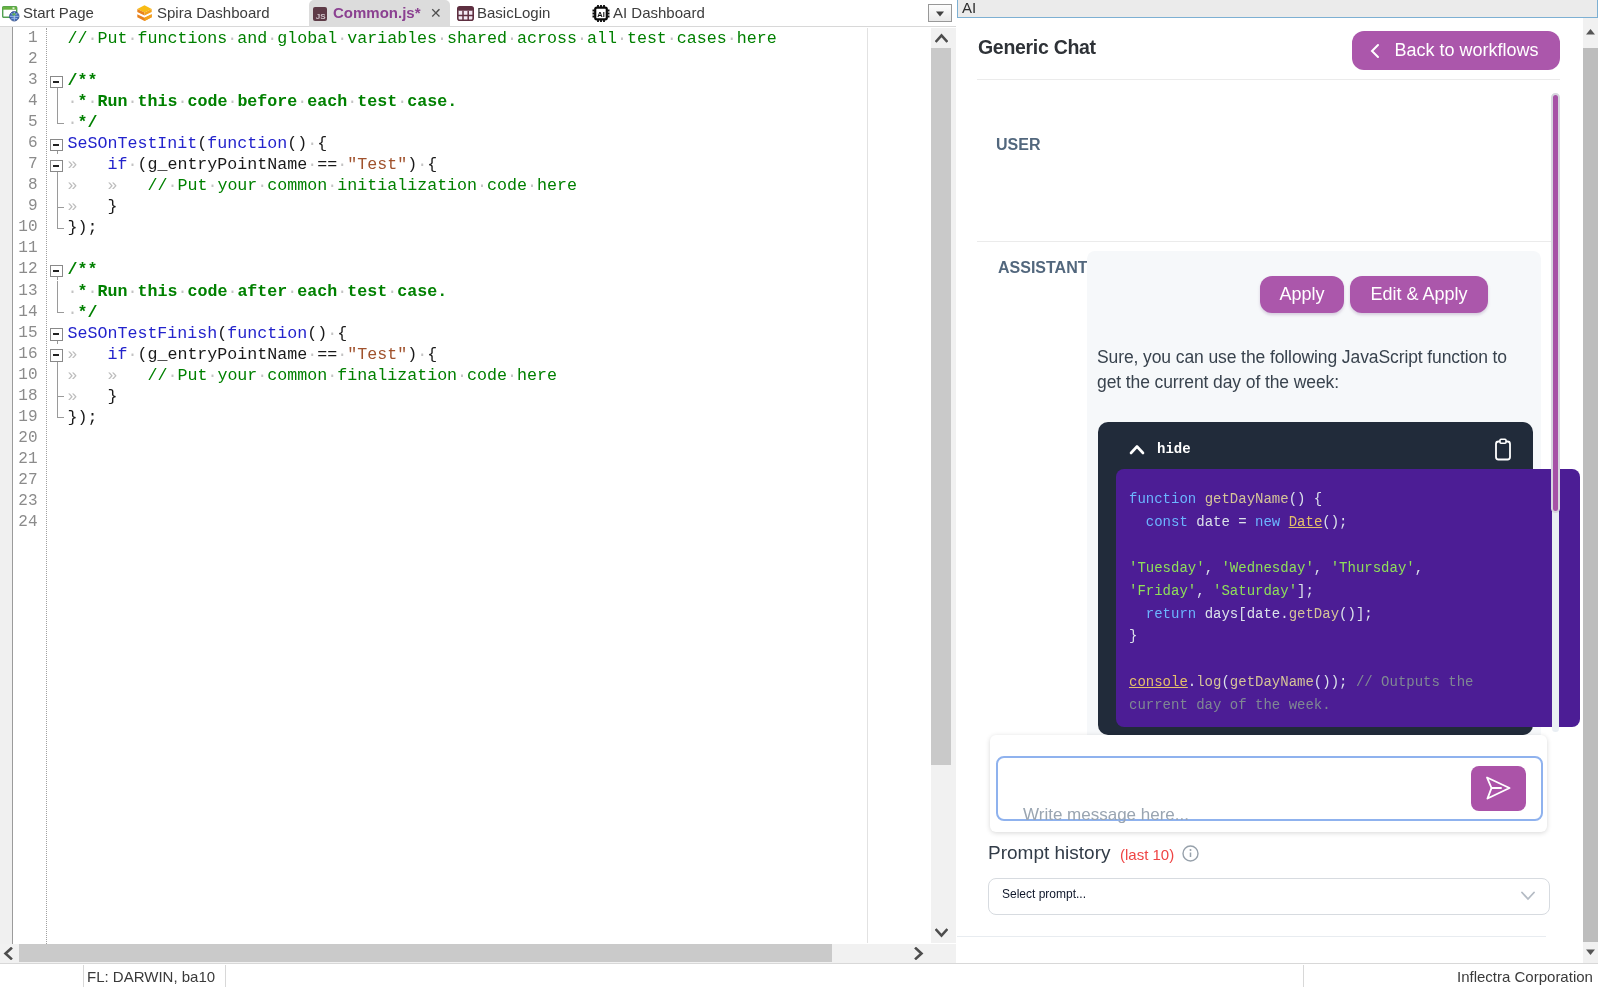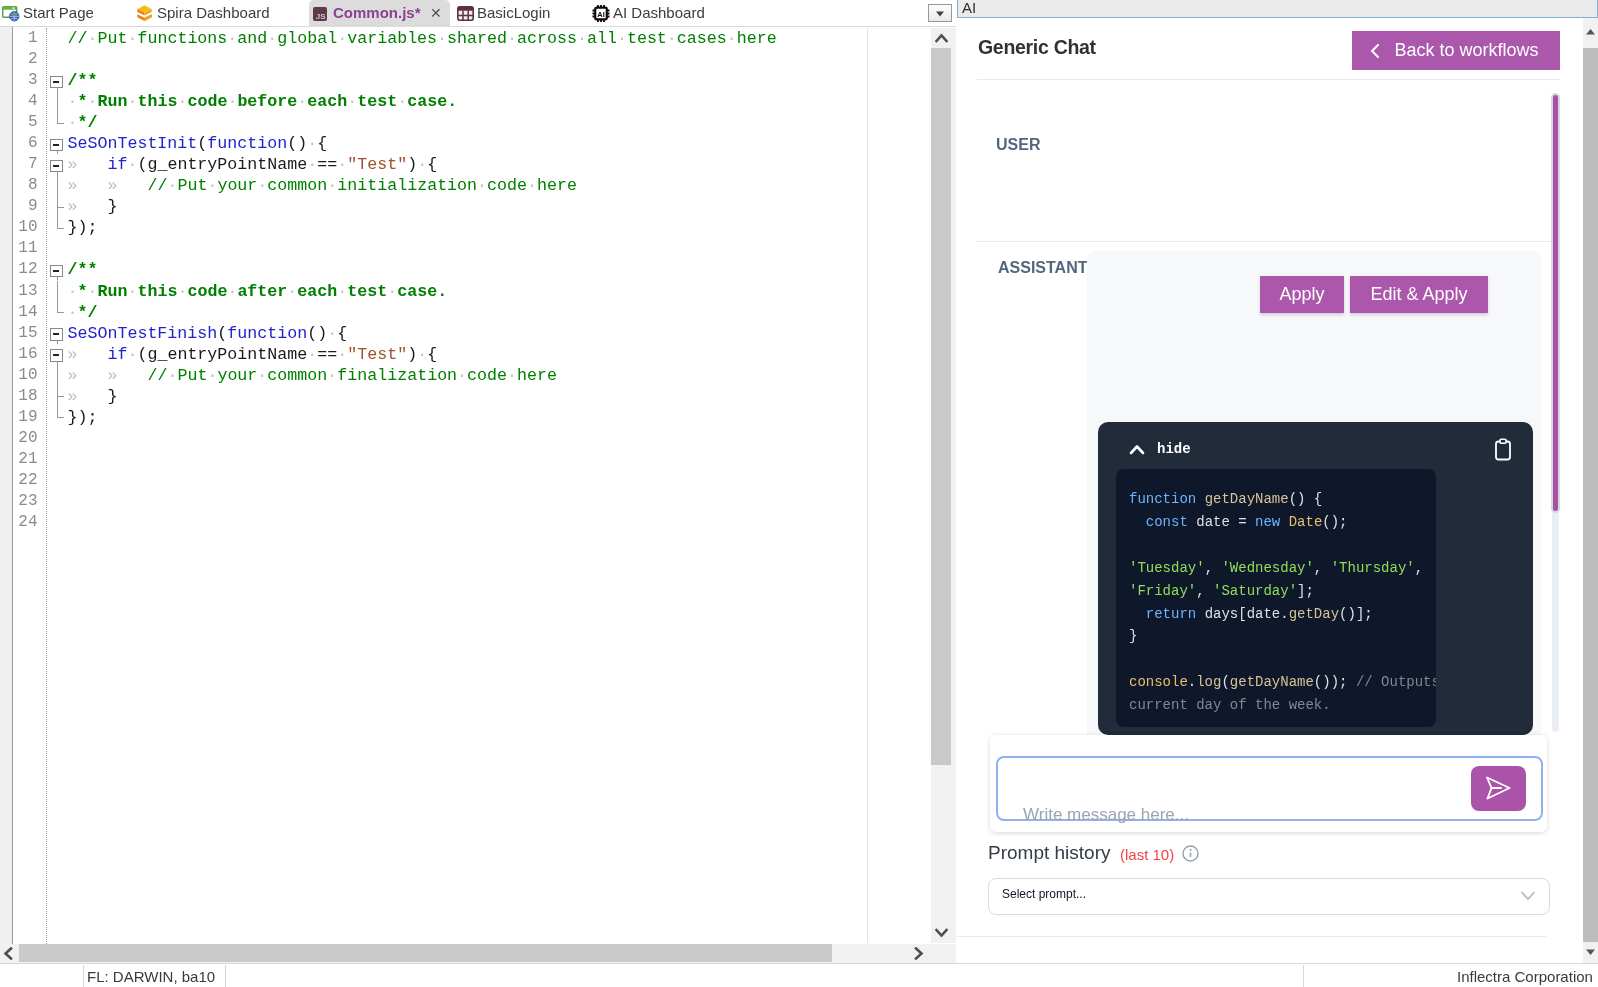--- a/index.html
+++ b/index.html
@@ -32,37 +32,37 @@
 #evsb{position:absolute;left:931px;top:28px;width:25px;height:915px;background:#f1f1f1}
 #ehsb{position:absolute;left:0;top:944px;width:956px;height:19px;background:#f1f1f1}
 #ehthumb{position:absolute;left:19px;top:944px;width:813px;height:18px;background:#cacaca}
 #evthumb{position:absolute;left:931px;top:48px;width:19.5px;height:717px;background:#c9c9c9}
 .chev{stroke:#4d4d4d;stroke-width:2.6;fill:none;stroke-linecap:square}
 
 #panel{position:absolute;left:957px;top:0;width:641px;height:963px;background:#fff}
 #aihdr{position:absolute;left:0;top:0;width:641px;height:18px;background:#ebebeb;border:1px solid #7db0d3;border-top:none;
  font-size:15px;color:#2e2e2e;line-height:16px;padding-left:4px}
 #gchat{position:absolute;left:21px;top:36px;font-size:19.5px;font-weight:bold;color:#2e3237;letter-spacing:-0.3px}
-.pbtn{position:absolute;background:#ab57ab;color:#fff;border-radius:0;text-align:center}
+.pbtn{position:absolute;background:#ab57ab;color:#fff;border-radius:12px;text-align:center}
 #backbtn{left:395px;top:31px;width:208px;height:39px;font-size:18px;line-height:39px}
 .hr{position:absolute;height:1px;background:#ebebeb}
 .rolelbl{position:absolute;font-size:16px;font-weight:bold;color:#52677d}
 #ubbl{position:absolute;left:117px;top:130px;width:467px;height:105px;background:#ab57ab;border-radius:9px;
  color:#fff;font-size:20px;line-height:29px;padding:36px 10px 0 10.5px;letter-spacing:-0.1px}
 #acont{position:absolute;left:130px;top:251px;width:454px;height:489px;background:#f6f8fa;border-radius:8px 8px 0 0}
 #applyb{left:303px;top:276px;width:84px;height:37px;font-size:18px;line-height:37px;box-shadow:0 2px 3px rgba(120,80,140,.25)}
 #editb{left:393px;top:276px;width:138px;height:37px;font-size:18px;line-height:37px;box-shadow:0 2px 3px rgba(120,80,140,.25)}
 #suretxt{position:absolute;left:140px;top:345px;width:420px;font-size:17.5px;line-height:25px;color:#39434e;letter-spacing:-0.1px}
 
 #cbout{position:absolute;left:141px;top:422px;width:435px;height:313px;background:#212b3a;border-radius:10px}
-#cbin{position:absolute;left:18px;top:47px;width:320px;height:258px;background:#0f172a;border-radius:8px;overflow:hidden}
+#cbin{position:absolute;left:18px;top:47px;width:464px;height:258px;background:#4c1d95;border-radius:8px;overflow:hidden}
 .cbl{position:absolute;left:13px;height:22.9px;line-height:22.9px;white-space:pre;
  font-family:"Liberation Mono",monospace;font-size:14px;color:#dbe2ea}
 .cbl k2{color:#6cb6ff}.cbl s2{color:#8fdf59}.cbl f2{color:#d5c498}
-.cbl u2{color:#e5c06a;}.cbl c2{color:#7f8893}
+.cbl u2{color:#e5c06a;text-decoration:underline}.cbl c2{color:#7f8893}
 
 #incard{position:absolute;left:33px;top:735px;width:557px;height:97px;background:#fff;border-radius:6px;box-shadow:0 1px 5px rgba(0,0,0,.16)}
 #inbox{position:absolute;left:39px;top:756px;width:547px;height:65px;border:2px solid #8fb2ee;border-radius:8px;background:#fff}
 #inph{position:absolute;left:66px;top:805px;font-size:17px;color:#9aa5b1}
 #sendb{position:absolute;left:514px;top:766px;width:55px;height:45px;background:#ab53a8;border-radius:8px}
 #phist{position:absolute;left:31px;top:842px;font-size:19px;color:#323c48}
 #plast{position:absolute;left:163px;top:846px;font-size:15px;color:#ef4444}
 #selbox{position:absolute;left:31px;top:878px;width:562px;height:37px;border:1px solid #d7dbe0;border-radius:8px;background:#fff}
 #seltxt{position:absolute;left:45px;top:887px;font-size:12px;color:#0f172a}
 
@@ -150,21 +150,21 @@
 <div class="ln" style="top:343.6px">16</div>
 <div class="cl" style="top:343.6px"><u>»</u><s>&nbsp;&nbsp;&nbsp;</s><k>if</k><i>·</i>(g_entryPointName<i>·</i>==<i>·</i><t>"Test"</t>)<i>·</i>{</div>
 <div class="ln" style="top:364.6px">10</div>
 <div class="cl" style="top:364.6px"><u>»</u><s>&nbsp;&nbsp;&nbsp;</s><u>»</u><s>&nbsp;&nbsp;&nbsp;</s><c>//</c><i>·</i><c>Put</c><i>·</i><c>your</c><i>·</i><c>common</c><i>·</i><c>finalization</c><i>·</i><c>code</c><i>·</i><c>here</c></div>
 <div class="ln" style="top:385.7px">18</div>
 <div class="cl" style="top:385.7px"><u>»</u><s>&nbsp;&nbsp;&nbsp;</s>}</div>
 <div class="ln" style="top:406.7px">19</div>
 <div class="cl" style="top:406.7px">});</div>
 <div class="ln" style="top:427.8px">20</div>
 <div class="ln" style="top:448.8px">21</div>
-<div class="ln" style="top:469.8px">22</div>
+<div class="ln" style="top:469.8px">27</div>
 <div class="ln" style="top:490.9px">23</div>
 <div class="ln" style="top:511.9px">24</div>
 <div id="dotsep"></div>
 <div style="position:absolute;left:867px;top:28px;width:1px;height:915px;background:#e2e2e2"></div>
 <div class="fb" style="left:50.0px;top:75.6px"></div>
 <div class="fv" style="left:56.5px;top:88.1px;height:3.0px"></div>
 <div class="fv" style="left:56.5px;top:91.1px;height:21.04px"></div>
 <div class="fv" style="left:56.5px;top:112.2px;height:10.5px"></div>
 <div class="fh" style="left:56.5px;top:122.7px;width:7px"></div>
 <div class="fb" style="left:50.0px;top:138.7px"></div>
@@ -212,20 +212,21 @@
 <div id="backbtn" class="pbtn"><svg style="position:absolute;left:18px;top:12px" width="10" height="16" viewBox="0 0 10 16">
         <path d="M8 2 L2 8 L8 14" stroke="#fff" stroke-width="2" fill="none" stroke-linecap="round"></path>
       </svg><span style="margin-left:21px">Back to workflows</span></div>
 <div class="hr" style="left:20px;top:79px;width:583px"></div>
 <div class="rolelbl" style="left:39px;top:136px">USER</div>
 <div class="hr" style="left:20px;top:241px;width:583px"></div>
 <div class="rolelbl" style="left:41px;top:259px">ASSISTANT</div>
 <div id="acont"></div>
 <div id="applyb" class="pbtn">Apply</div>
 <div id="editb" class="pbtn">Edit &amp; Apply</div>
+<div id="suretxt">Sure, you can use the following JavaScript function to get the current day of the week:</div>
 <div id="cbout">
 <svg style="position:absolute;left:31px;top:21px" width="16" height="14" viewBox="0 0 16 14">
         <path d="M2 10 L8 3.5 L14 10" stroke="#fff" stroke-width="2.6" fill="none" stroke-linecap="round" stroke-linejoin="round"></path>
       </svg>
 <div style="position:absolute;left:59px;top:18.5px;font-family:'Liberation Mono',monospace;font-size:14px;font-weight:bold;color:#fff">hide</div>
 <svg style="position:absolute;left:396px;top:16px" width="18" height="23" viewBox="0 0 18 23">
 <rect x="2" y="3.5" width="14" height="18" rx="2.5" fill="none" stroke="#fff" stroke-width="1.8"></rect>
 <rect x="6" y="1.2" width="6" height="4" rx="1" fill="#212b3a" stroke="#fff" stroke-width="1.6"></rect>
 </svg>
 <div id="cbin">

